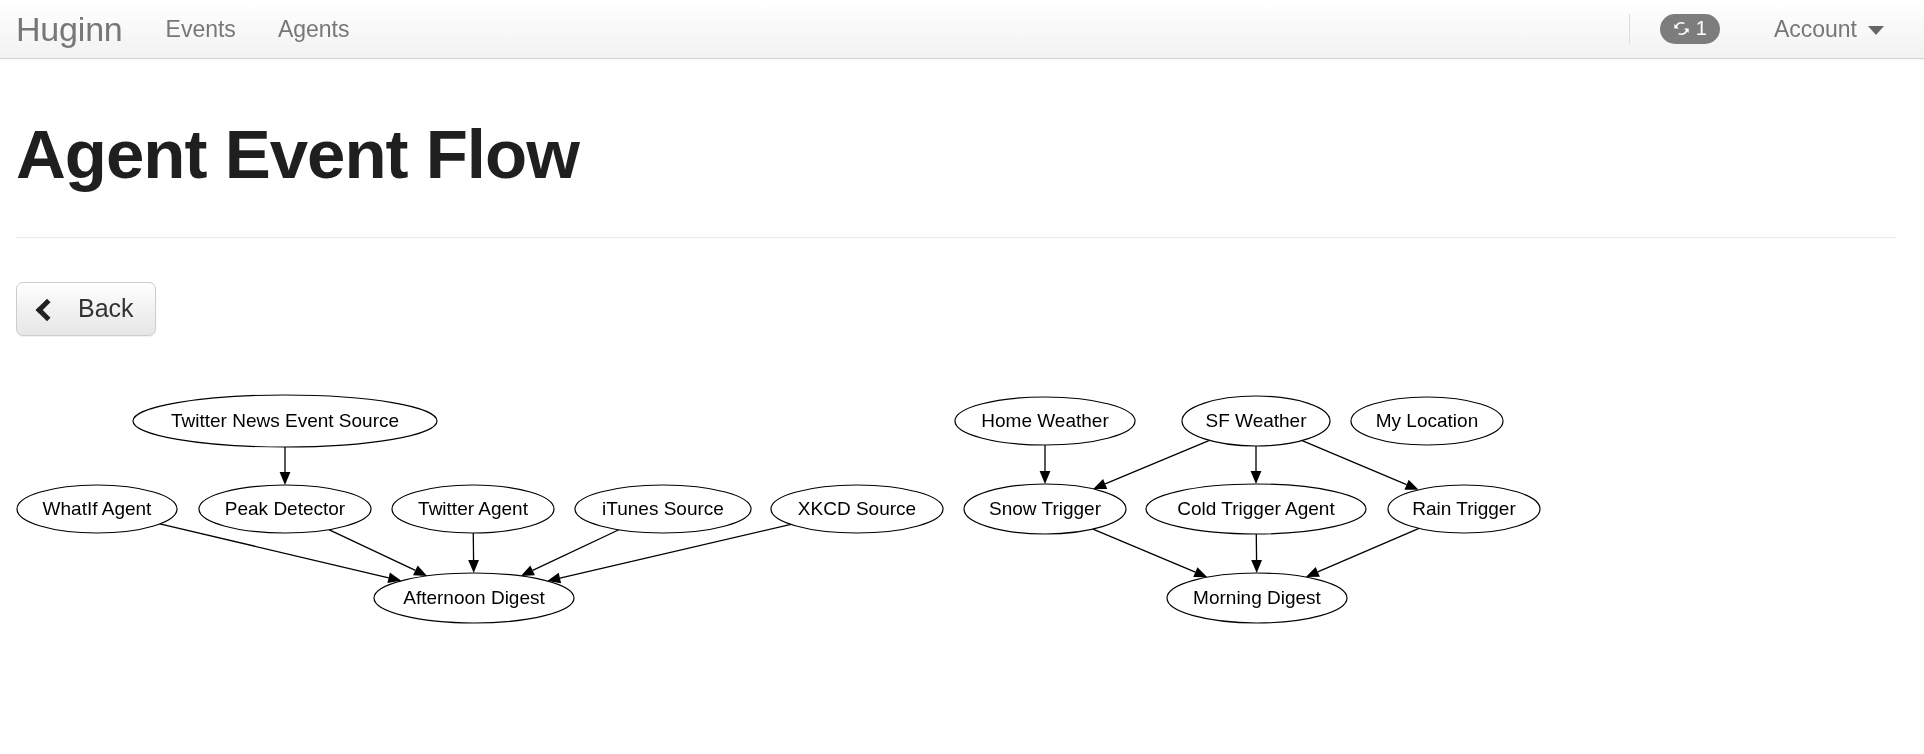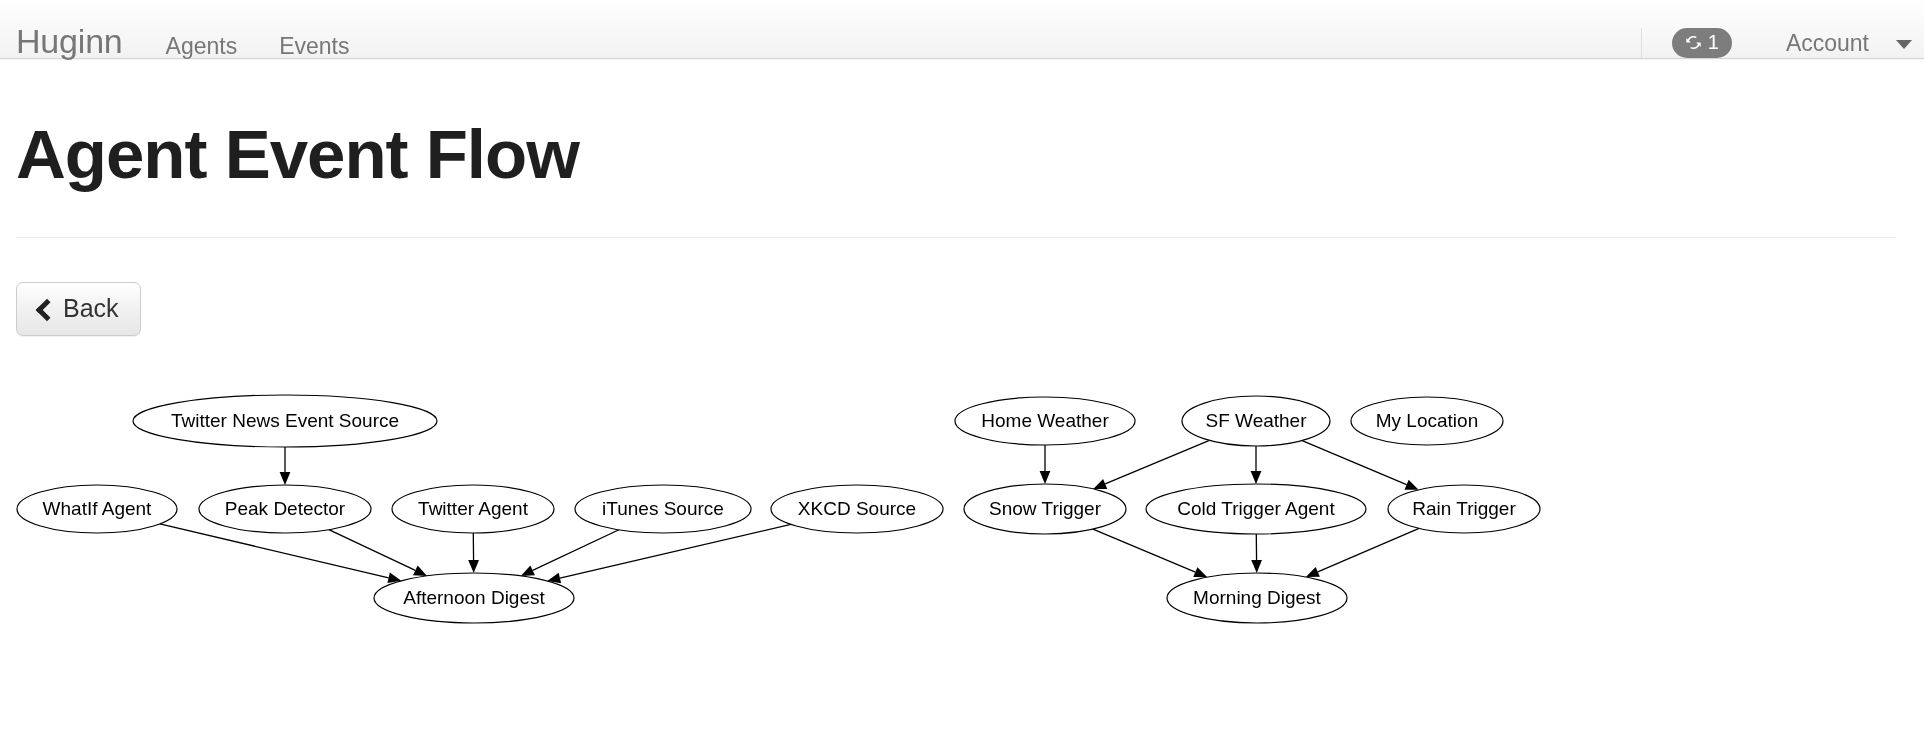--- a/index.html
+++ b/index.html
@@ -16,21 +16,21 @@
   }
 
   
   .navbar {
     position: relative;
     height: 58px;
     background: linear-gradient(to bottom, #ffffff 0%, #f8f8f8 55%, #f2f2f2 100%);
     border-bottom: 1px solid #d4d4d4;
     box-shadow: 0 1px 2px rgba(0,0,0,0.045);
     display: flex;
-    align-items: flex-end;
+    align-items: center;
   }
   .brand {
     display: flex;
     align-items: center;
     padding: 0 22px 0 16px;
     font-size: 34px;
     color: #777777;
     font-weight: 400;
     letter-spacing: -0.2px;
     text-decoration: none;
@@ -81,25 +81,25 @@
   }
   .badge-pill .refresh-ico {
     display: inline-block;
     width: 21px;
     height: 21px;
   }
   .badge-count { font-size: 20px; padding-bottom: 1px; }
   .account-cell {
     display: flex;
     align-items: center;
-    padding: 0 12px 0 24px;
+    padding: 0 40px 0 24px;
     font-size: 23px;
     color: #777777;
     text-decoration: none;
-    gap: 27px;
+    gap: 11px;
   }
   .caret {
     width: 0; height: 0;
     border-left: 8px solid transparent;
     border-right: 8px solid transparent;
     border-top: 9px solid #666666;
     display: inline-block;
     margin-top: 3px;
   }
 
@@ -119,21 +119,21 @@
   .hr {
     border: 0;
     border-top: 1px solid #eaeaea;
     margin: 46px 0 0 0;
     width: 1880px;
   }
   .back-btn {
     margin-top: 44px;
     display: inline-flex;
     align-items: center;
-    gap: 11px;
+    gap: 26px;
     background: linear-gradient(to bottom, #ffffff 0%, #f2f2f2 48%, #e6e6e6 100%);
     border: 1px solid #cccccc;
     border-radius: 7px;
     padding: 11px 21px 12px 19px;
     font-size: 25px;
     color: #333333;
     cursor: pointer;
     box-shadow: 0 1px 1px rgba(0,0,0,0.06);
     font-family: "Liberation Sans", sans-serif;
   }
@@ -182,24 +182,24 @@
   .edge-head { fill: #000000; stroke: none; }
 </style>
 </head>
 <body>
 
 <div class="navbar">
   <a class="brand" href="#">Huginn</a>
 
   <ul class="nav-links">
     <li>
-      <a class="nav-link" href="#">Agents</a>
+      <a class="nav-link" href="#">Events</a>
     </li>
     <li>
-      <a class="nav-link" href="#">Events</a>
+      <a class="nav-link" href="#">Agents</a>
     </li>
   </ul>
 
   <div class="nav-spacer"></div>
 
   <div class="nav-right">
     <div class="nav-divider"></div>
     <div class="nav-badge-cell">
       <span class="badge-pill">
         <span class="refresh-ico">

